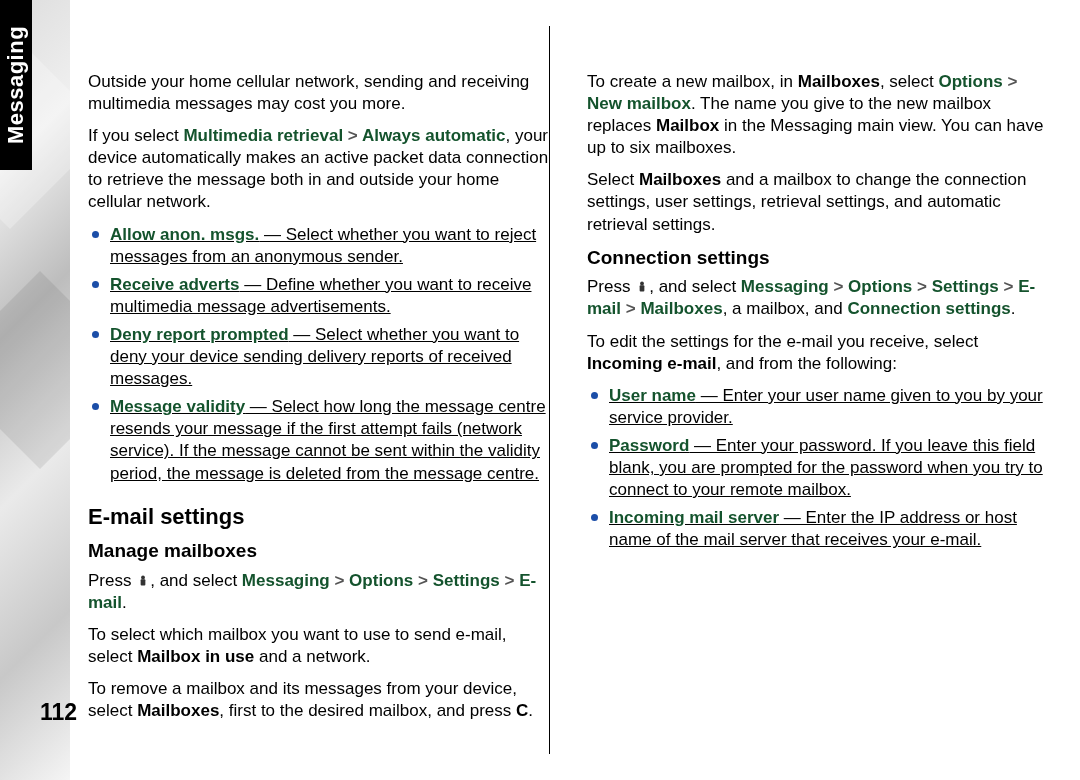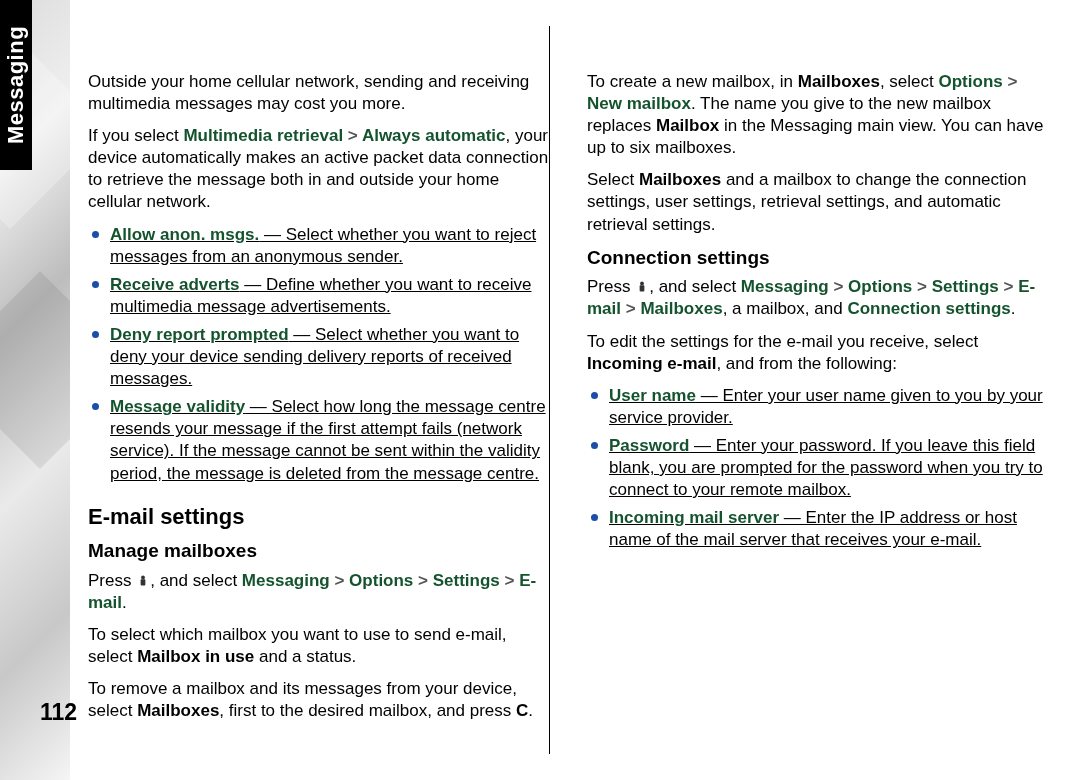--- a/index.html
+++ b/index.html
@@ -157,21 +157,21 @@
     <span>Press </span><span class="home-icon"><svg viewBox="0 0 16 16">
           <circle cx="8" cy="4" r="2.2" fill="#333"></circle>
           <rect x="5.3" y="6" width="5.4" height="7" rx="1" fill="#333"></rect>
         </svg></span><span>, and select </span><span class="bold">Messaging</span>
     <span class="gt"> &gt; </span><span class="bold">Options</span>
     <span class="gt"> &gt; </span><span class="bold">Settings</span>
     <span class="gt"> &gt; </span><span class="bold">E-mail</span><span>.</span>
   </p>
 
   <p>
-    <span>To select which mailbox you want to use to send e-mail, select </span><span class="boldk">Mailbox in use</span><span> and a status.</span>
+    <span>To select which mailbox you want to use to send e-mail, select </span><span class="boldk">Mailbox in use</span><span> and a network.</span>
   </p>
 
   <p>
     <span>To remove a mailbox and its messages from your device, select </span><span class="boldk">Mailboxes</span><span>, first to the desired mailbox, and press </span><span class="boldk">C</span><span>.</span>
   </p>
 
   <p>
     <span>To create a new mailbox, in </span><span class="boldk">Mailboxes</span><span>, select </span><span class="bold">Options</span>
     <span class="gt"> &gt; </span><span class="bold">New mailbox</span><span>. The name you give to the new mailbox replaces </span><span class="boldk">Mailbox</span><span> in the Messaging main view. You can have up to six mailboxes.</span>
   </p>

